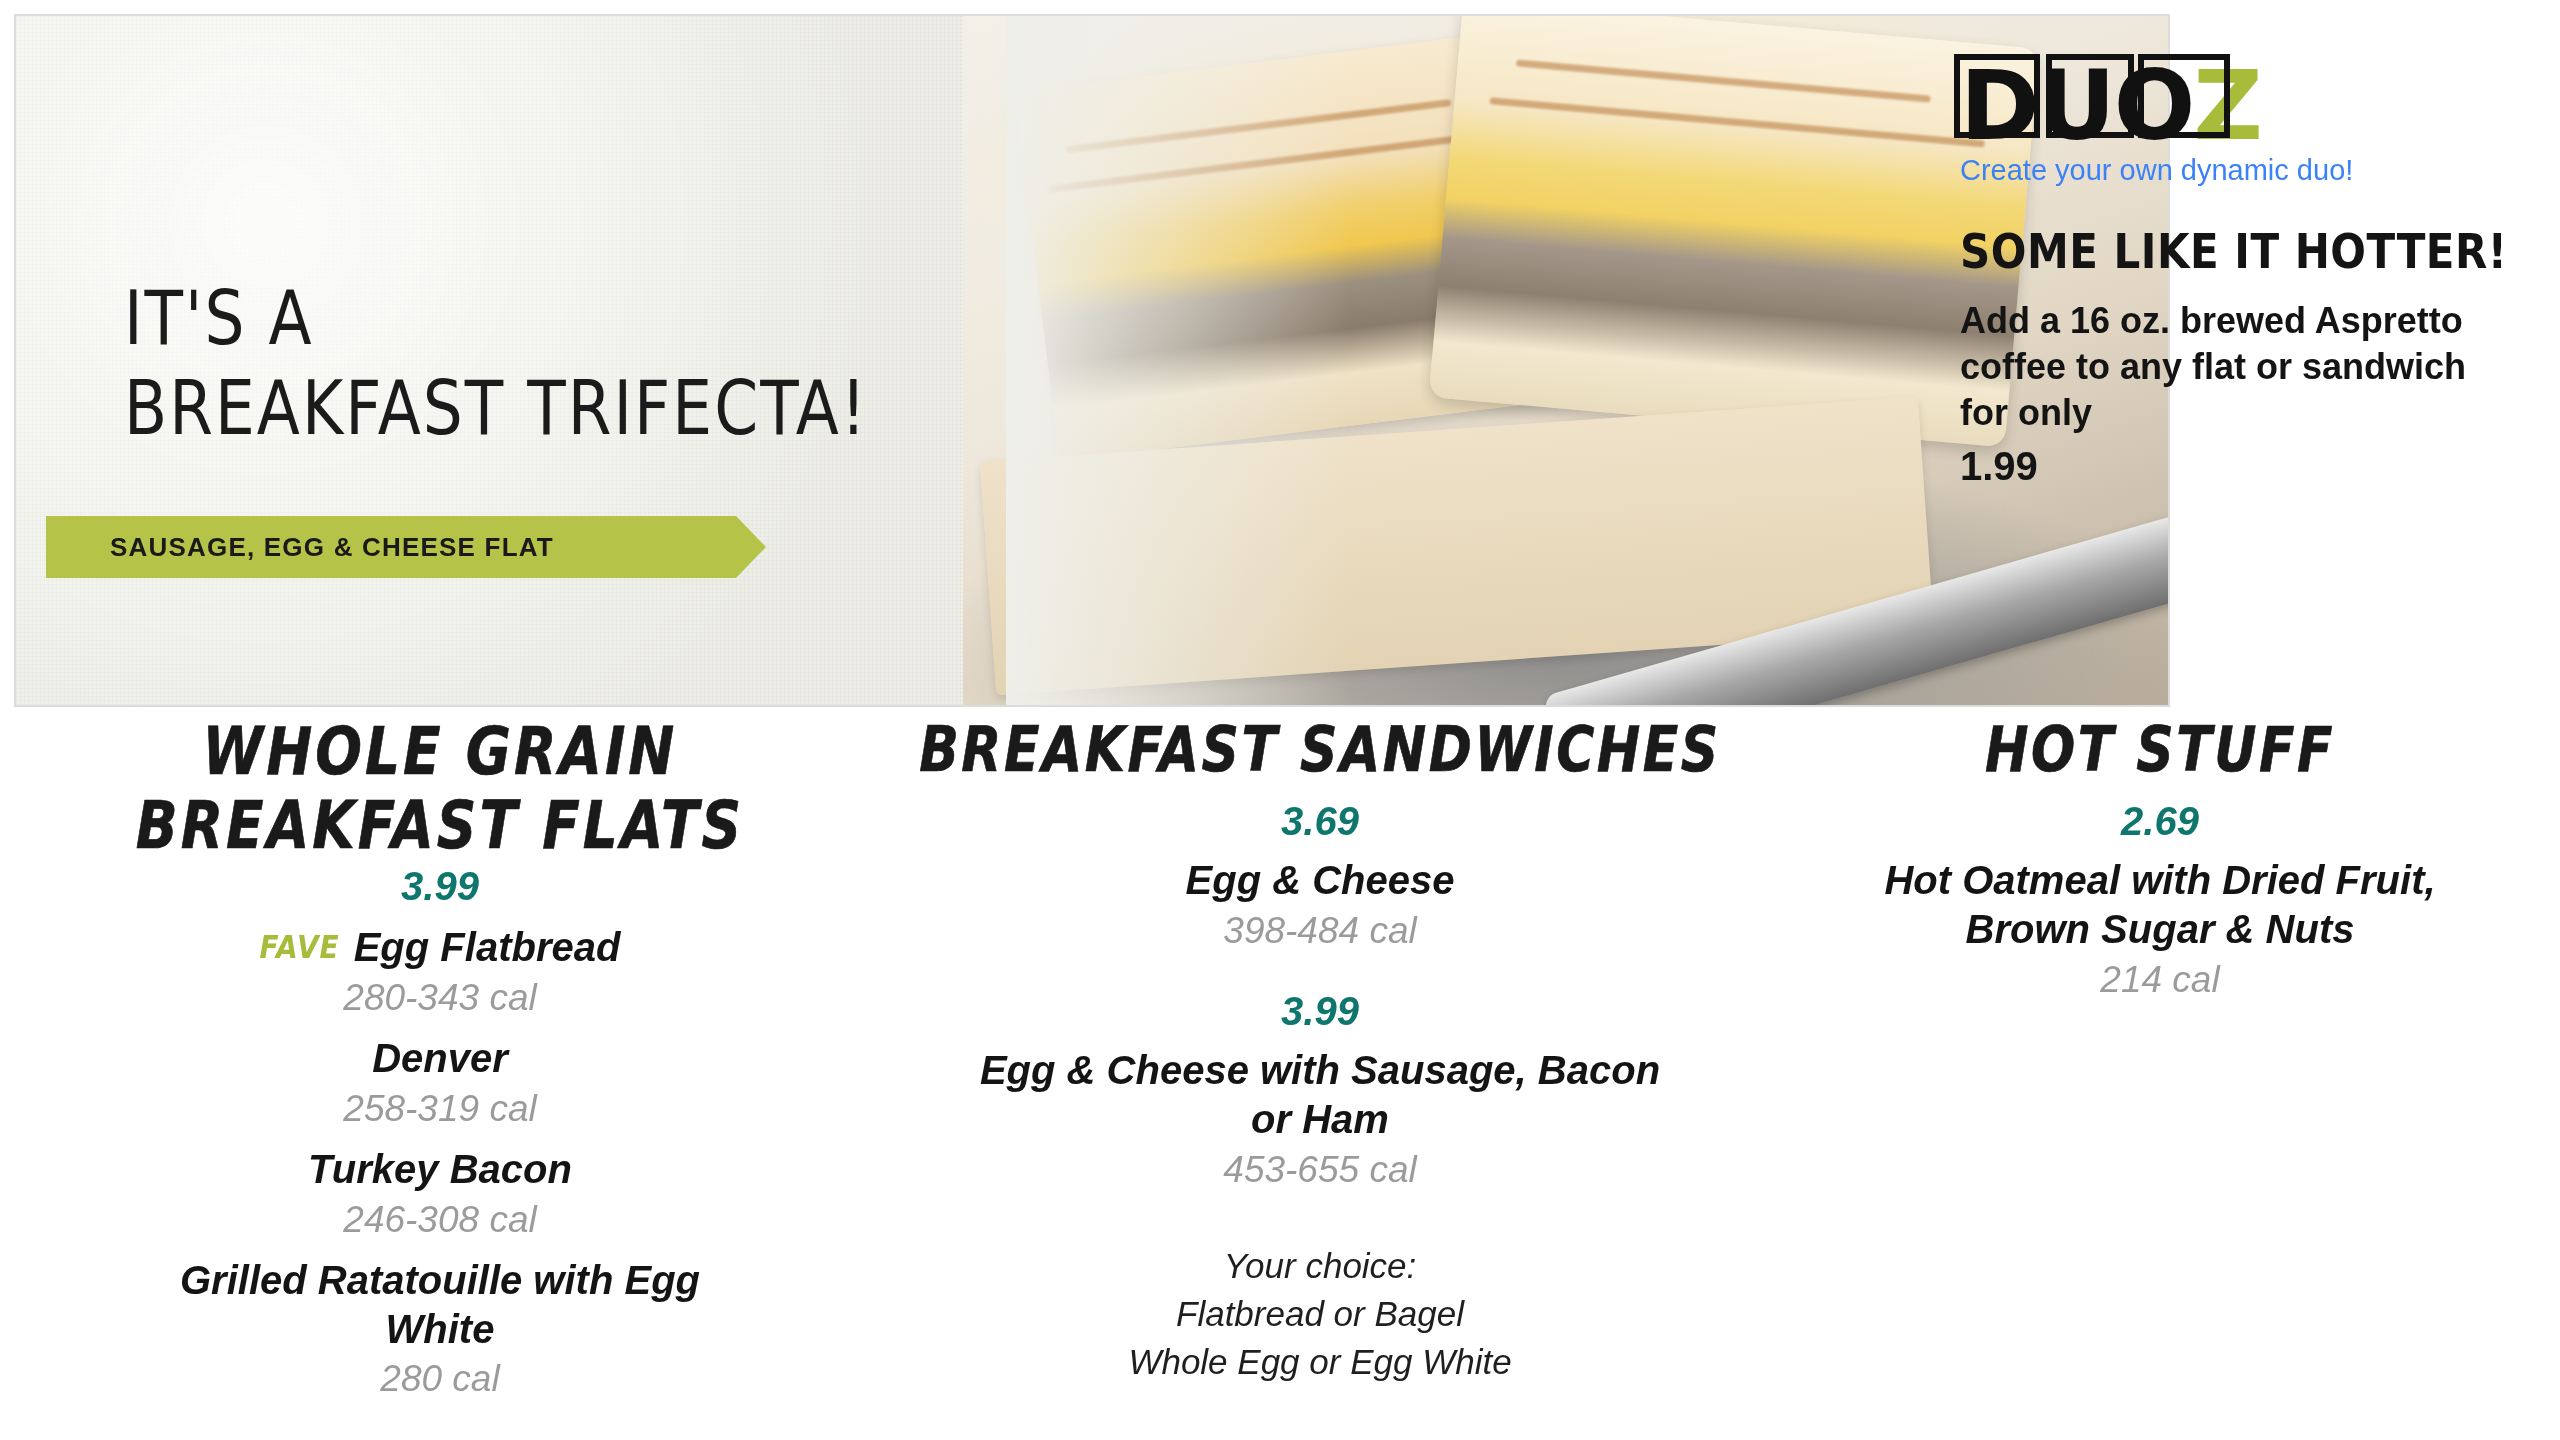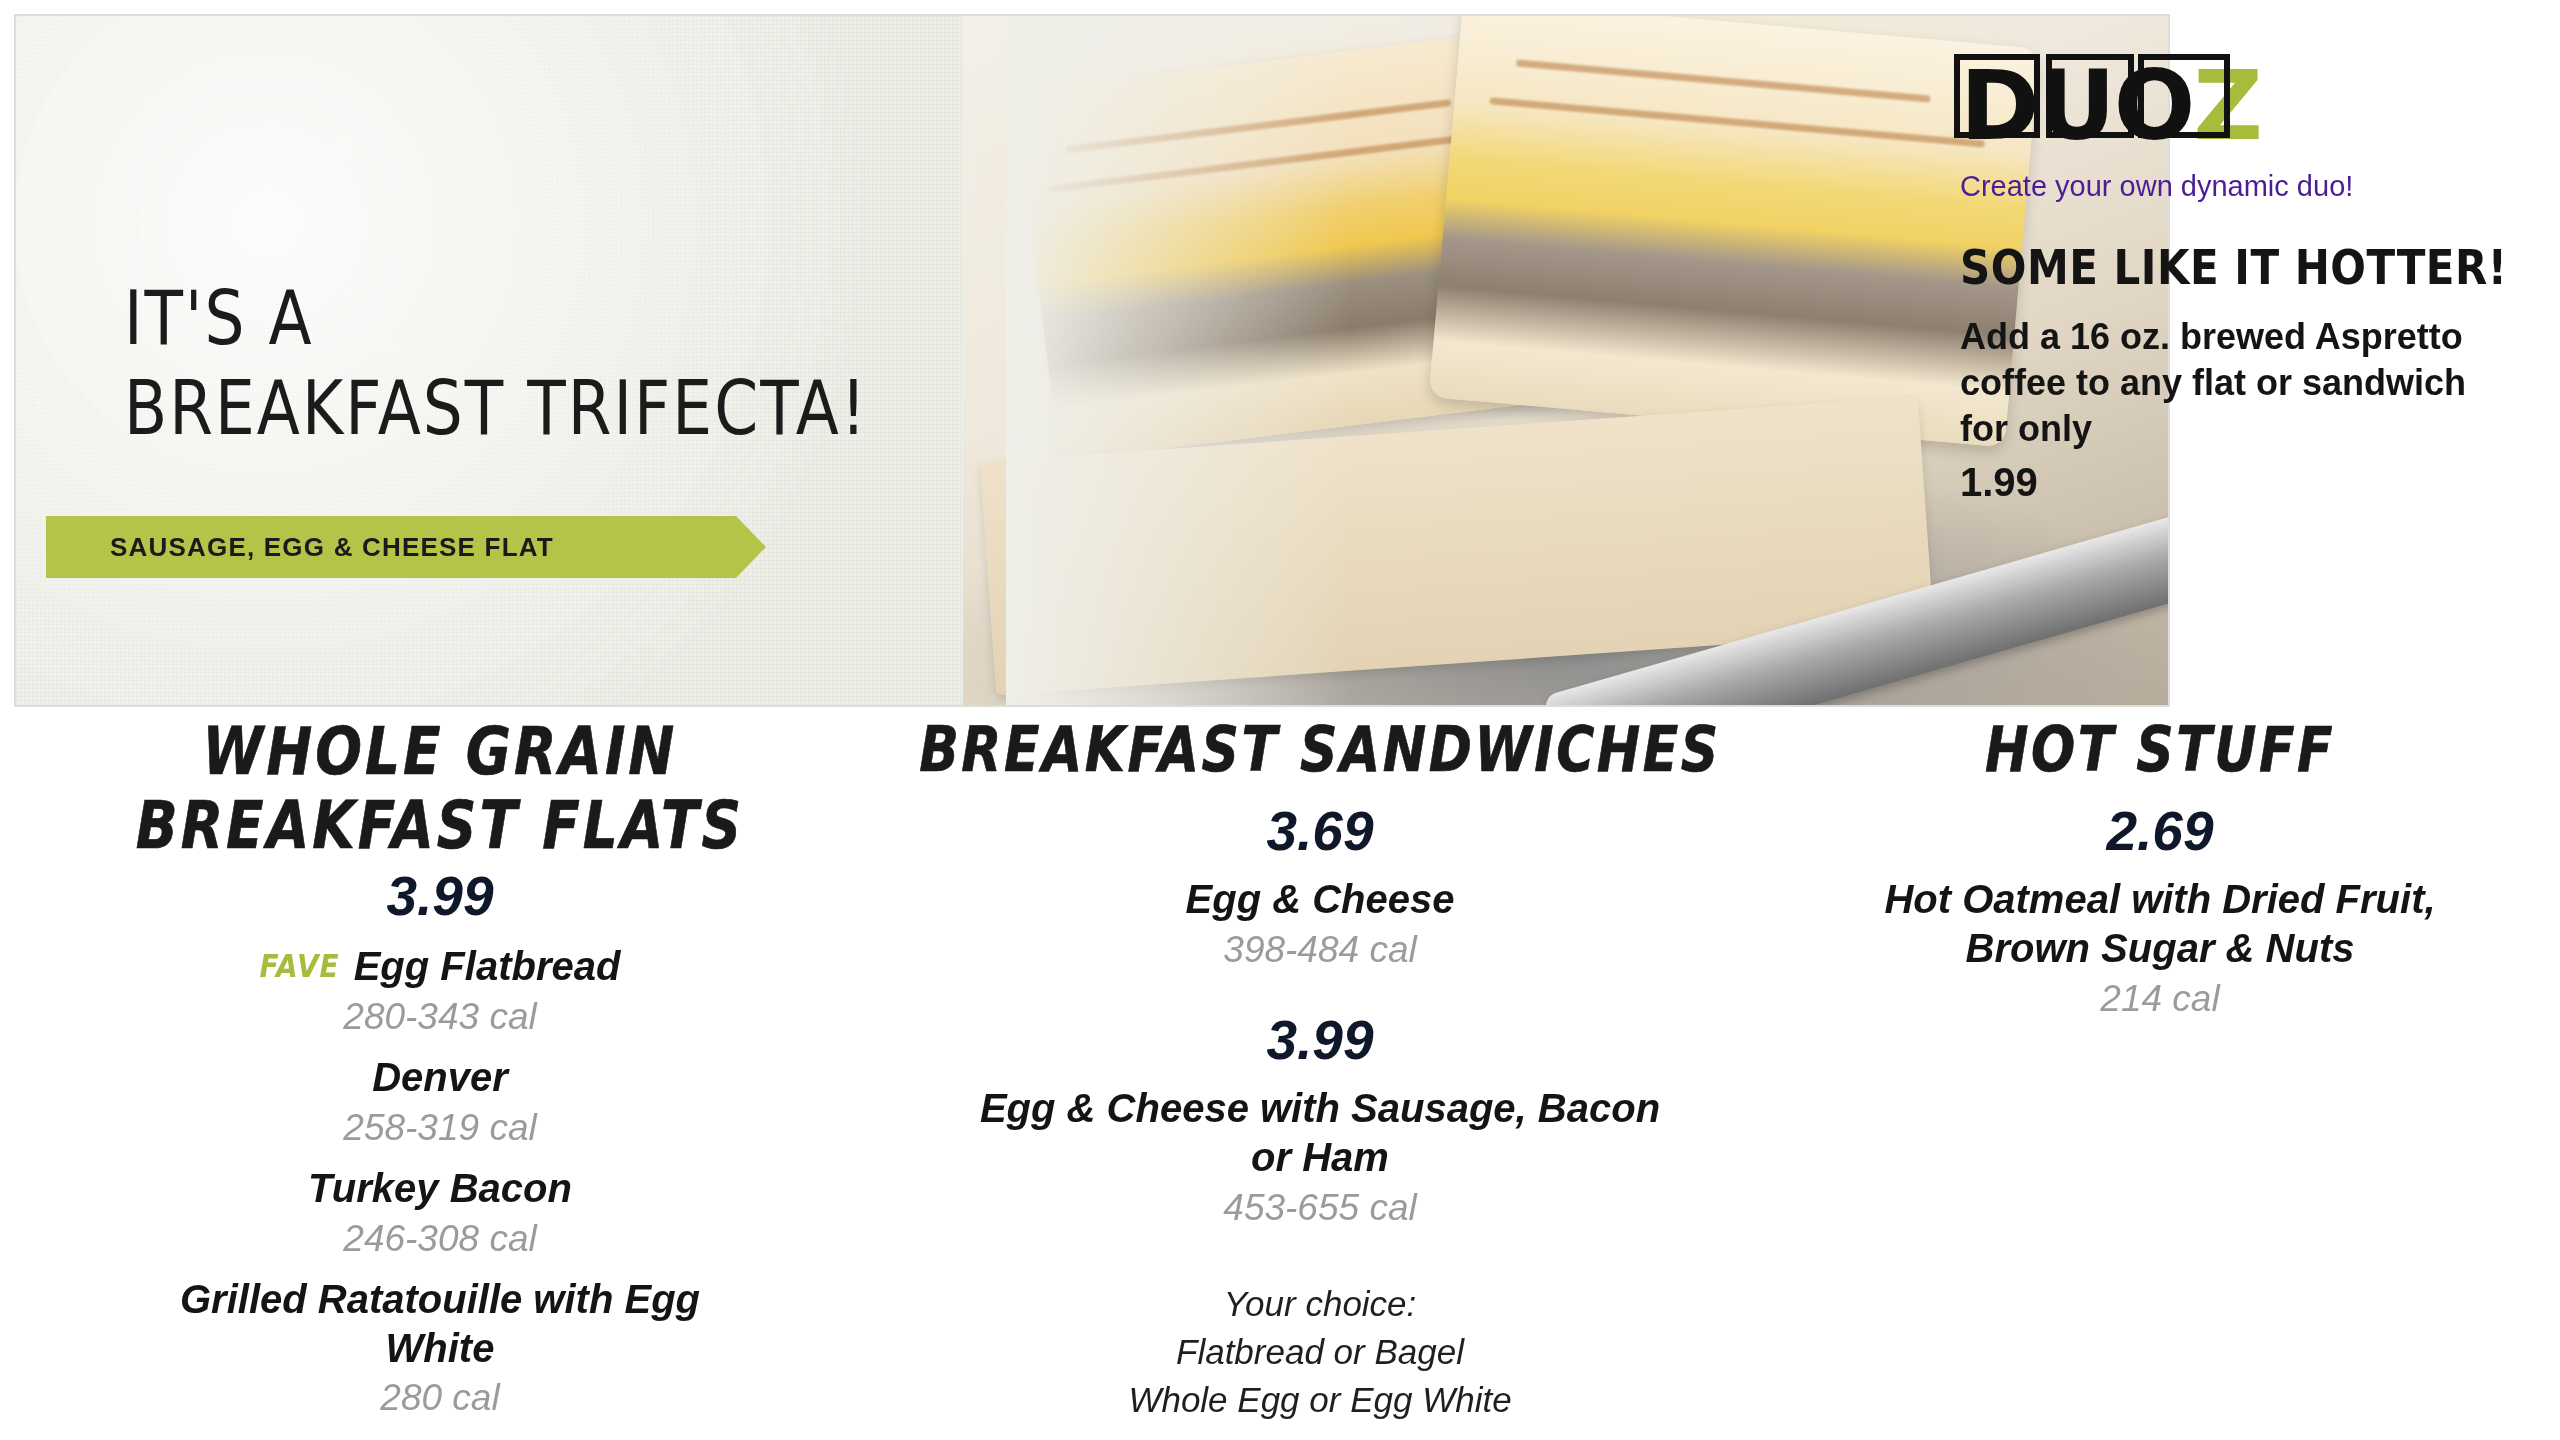--- a/index.html
+++ b/index.html
@@ -142,23 +142,23 @@
   .duoz-logo .boxes {
     position: absolute; inset: -8px -10px;
     pointer-events: none;
   }
   .duoz-logo .bx {
     position: absolute;
     border: 6px solid #111;
     top: 4px; height: 84px;
   }
   .duoz-tag {
-    margin-top: 16px;
+    margin-top: 0;
     font-size: 29px;
-    color: #4c1d95;
+    color: #3b82f6;
   }
   .duoz-sub {
     margin-top: 36px;
     font-family: "DejaVu Sans", sans-serif;
     font-size: 42px;
     font-weight: bold;
     letter-spacing: 0.5px;
     transform: scaleY(1.15);
     transform-origin: center top;
     color: #141414;
@@ -196,23 +196,23 @@
     letter-spacing: 2.5px;
     line-height: 1.12;
     color: #1a1a1a;
     transform: scaleY(1.2);
     transform-origin: center top;
     -webkit-text-stroke: 0.6px #1a1a1a;
   }
   .col-1 .col-title { font-size: 55px; letter-spacing: 3px; }
   .price {
     margin-top: 26px;
-    font-size: 55px;
-    font-weight: bold;
-    color: #0f172a;
+    font-size: 40px;
+    font-weight: bold;
+    color: #0f766e;
   }
   .item {
     margin-top: 12px;
     font-size: 40px;
     font-weight: bold;
     line-height: 1.22;
     color: #141414;
   }
   .cal {
     font-size: 37px;

